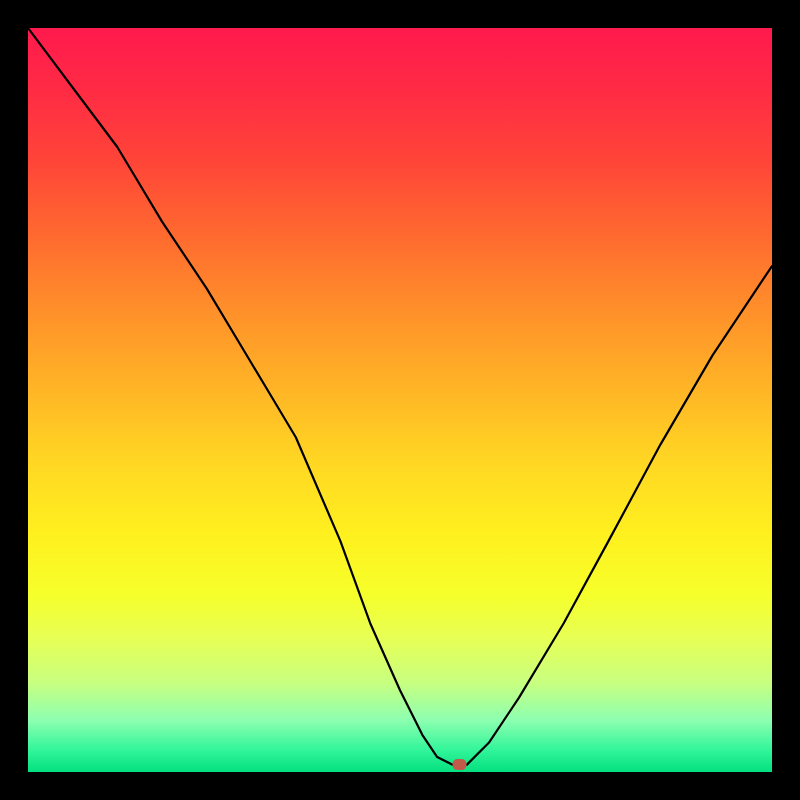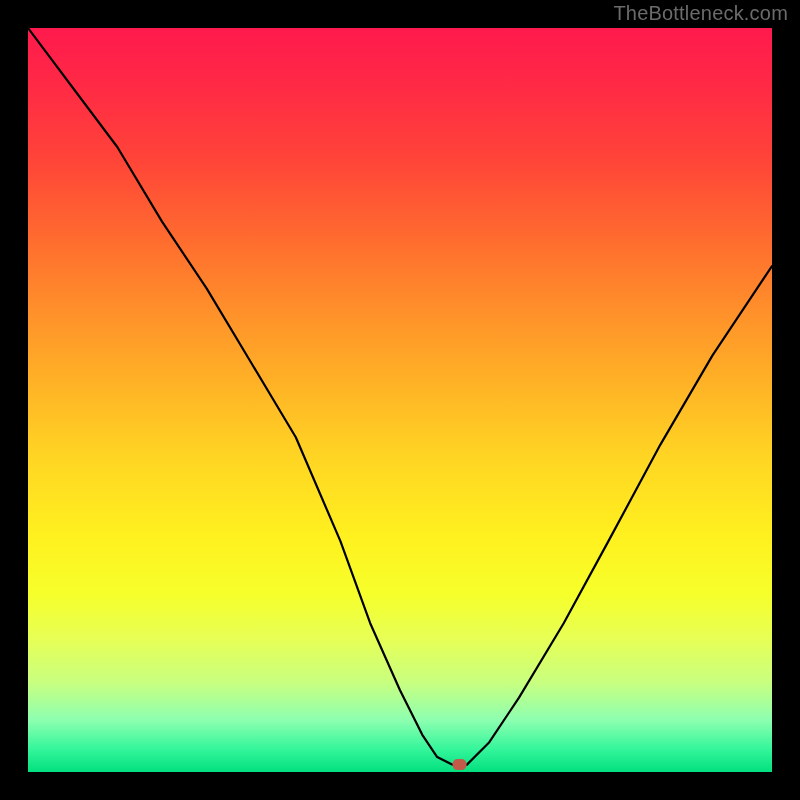--- a/index.html
+++ b/index.html
@@ -69,21 +69,20 @@
   .marker {
     fill: #c25a4a;
     stroke: none;
   }
 </style>
 </head>
 <body>
 
 <div class="frame">
 
-  <div class="watermark">TheBottleneck.com</div>
 
   <div class="plot-area">
     <svg class="overlay" viewBox="0 0 744 744" preserveAspectRatio="none">
       <path id="curve-path" class="curve" d="M0.0 0.0 L44.6 59.5 L89.3 119.0 L133.9 193.4 L178.6 260.4 L223.2 334.8 L267.8 409.2 L312.5 513.4 L342.2 595.2 L372.0 662.2 L394.3 706.8 L409.2 729.1 L424.1 736.6 L439.0 736.6 L461.3 714.2 L491.0 669.6 L535.7 595.2 L580.3 513.4 L632.4 416.6 L684.5 327.4 L744.0 238.1"></path>
       <rect id="marker-rect" class="marker" rx="5" ry="5" x="424.5" y="731.1" width="14" height="11"></rect>
     </svg>
   </div>
 
 </div>
 

